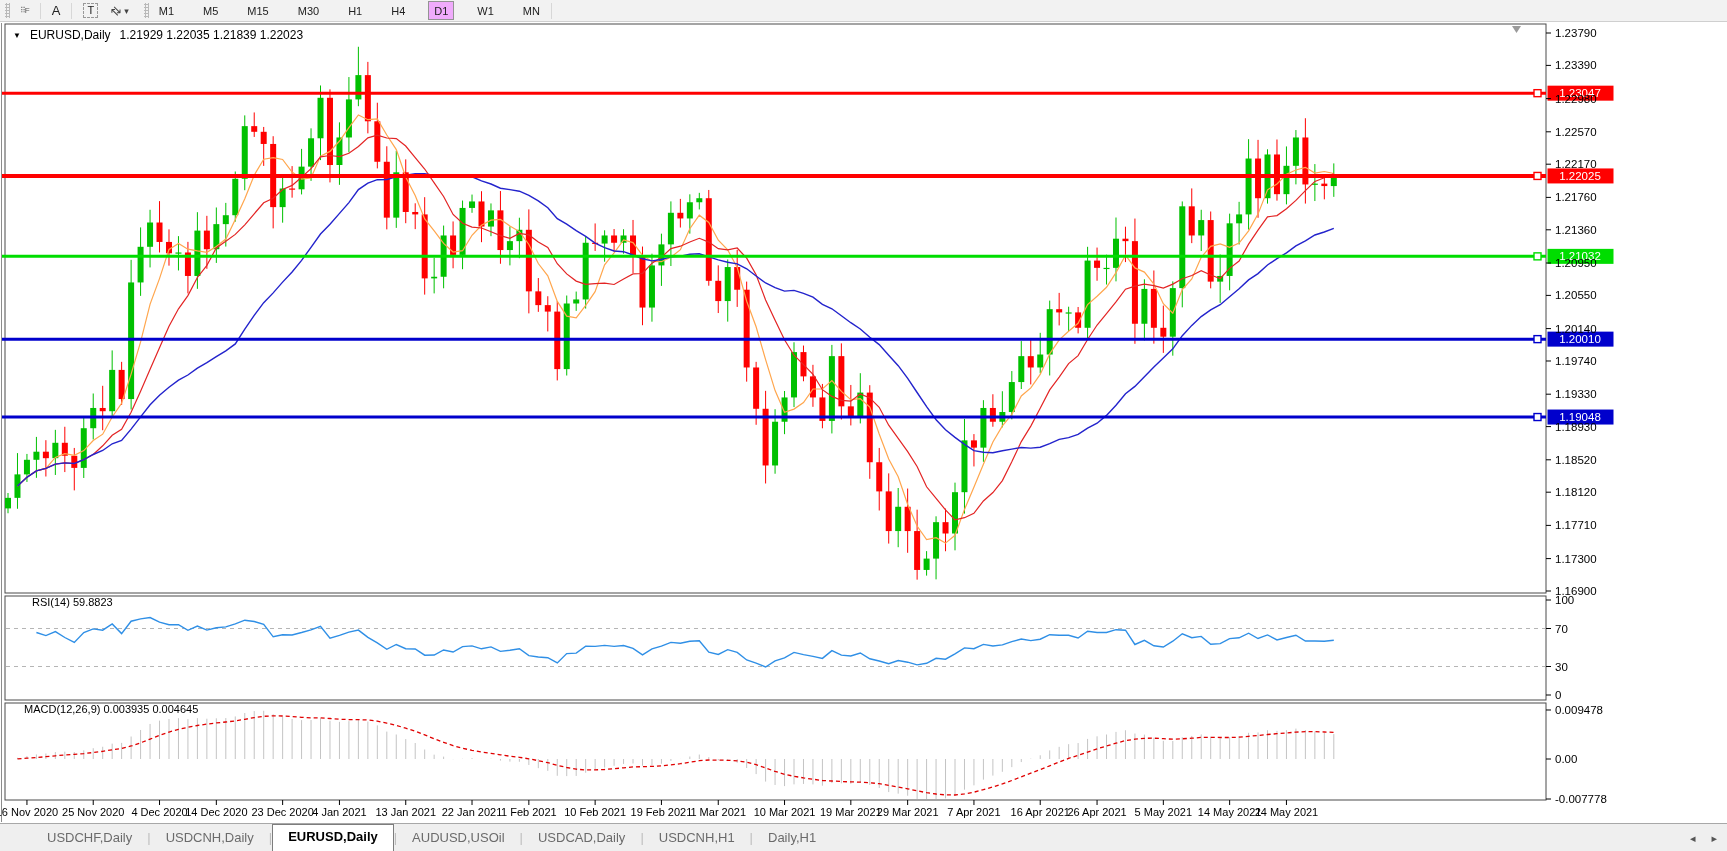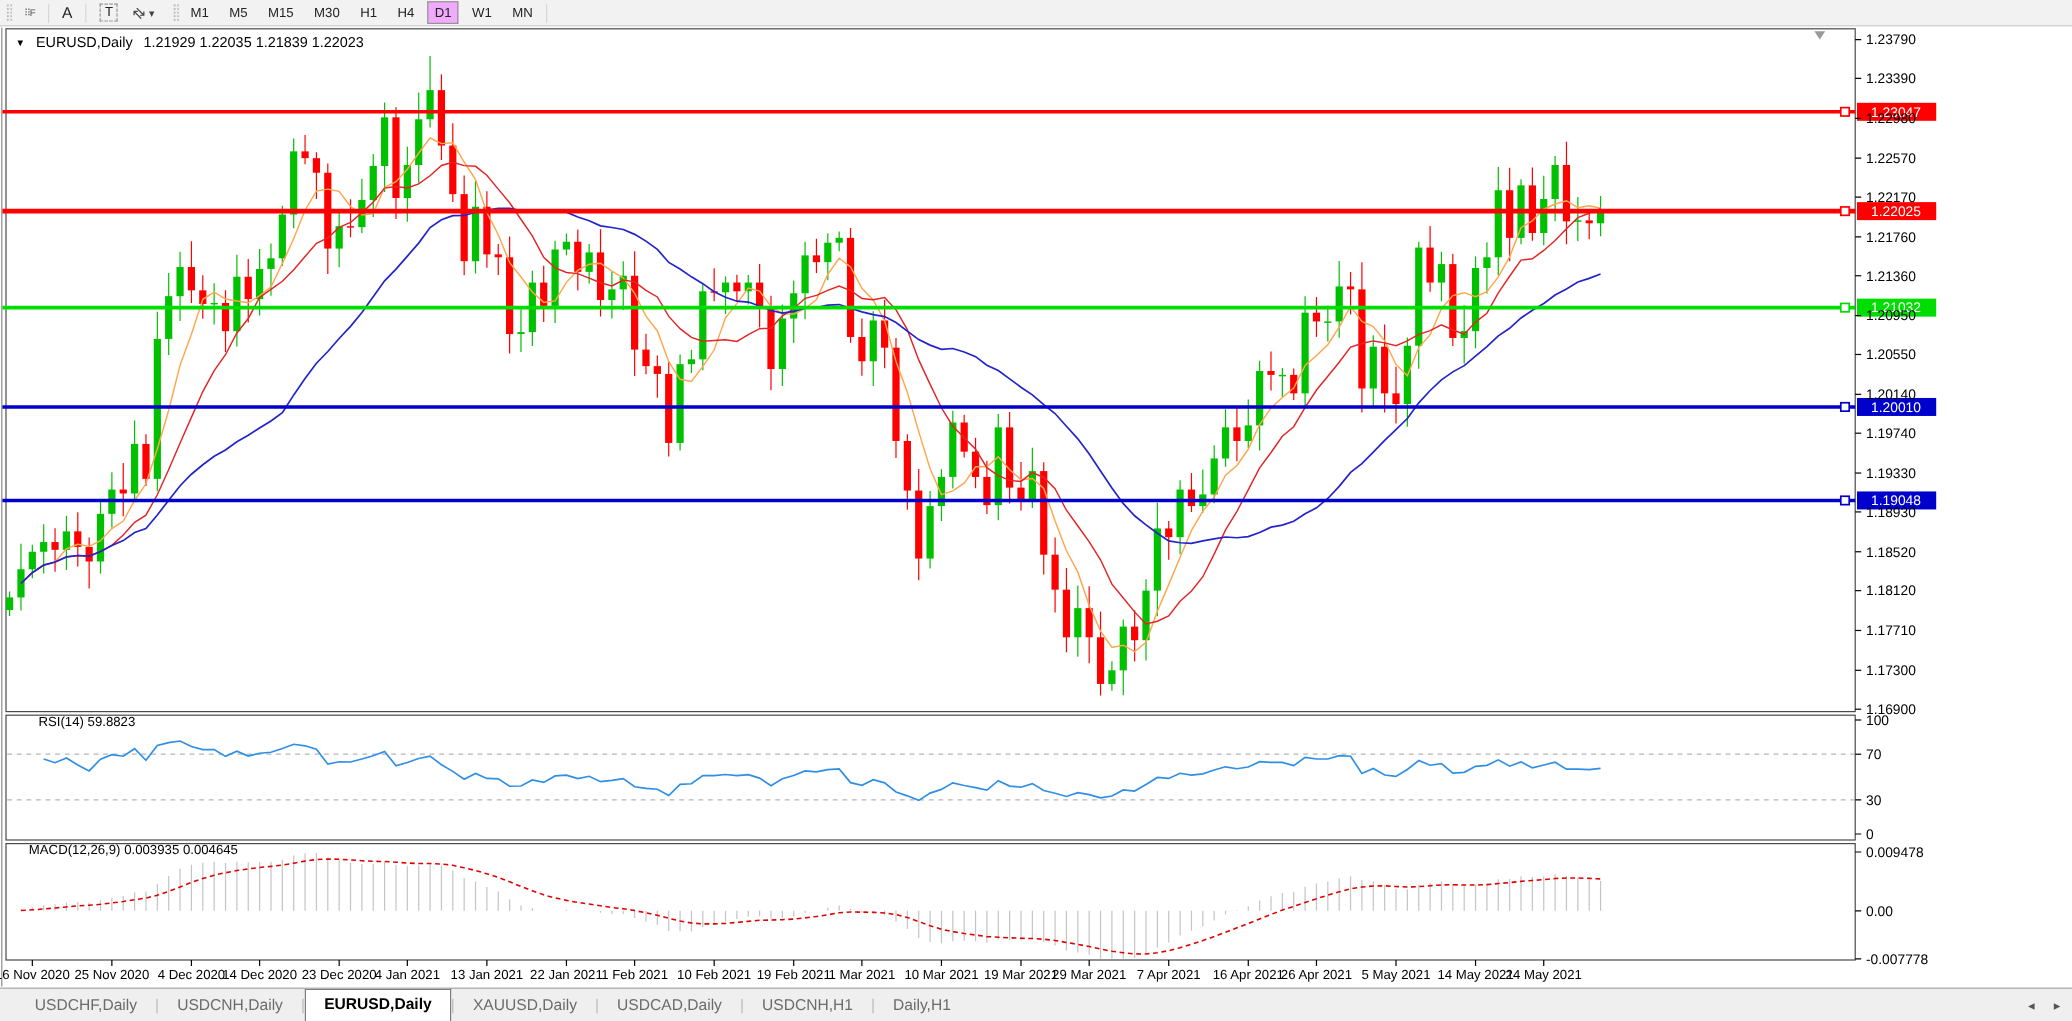--- a/index.html
+++ b/index.html
@@ -50,21 +50,21 @@
     <button class="tbtn" style="font-size:13px;">A</button>
     <span class="sep"></span>
     <button class="tbtn">
       <span class="t-box">T</span>
     </button>
     <button class="tbtn">
       <span class="arrow-glyph">⇄</span>
       <span class="caret">▾</span>
     </button>
     <div class="grip" style="margin-left:8px;"></div>
-    <div id="tf-buttons" style="display:flex;align-items:center;gap:5px;">
+    <div id="tf-buttons" style="display:flex;align-items:center;gap:17px;">
         <button class="tbtn">M1</button>
         <button class="tbtn">M5</button>
         <button class="tbtn">M15</button>
         <button class="tbtn">M30</button>
         <button class="tbtn">H1</button>
         <button class="tbtn">H4</button>
         <button class="tbtn active">D1</button>
         <button class="tbtn">W1</button>
         <button class="tbtn">MN</button>
       </div>
@@ -626,28 +626,28 @@
       <text x="1097.0500000000002" y="793" text-anchor="middle" font-size="11" fill="#000">26 Apr 2021</text>
       <line x1="1163.3400000000001" y1="777" x2="1163.3400000000001" y2="782" stroke="#000"></line>
       <text x="1163.3400000000001" y="793" text-anchor="middle" font-size="11" fill="#000">5 May 2021</text>
       <line x1="1229.63" y1="777" x2="1229.63" y2="782" stroke="#000"></line>
       <text x="1229.63" y="793" text-anchor="middle" font-size="11" fill="#000">14 May 2021</text>
       <line x1="1286.45" y1="777" x2="1286.45" y2="782" stroke="#000"></line>
       <text x="1286.45" y="793" text-anchor="middle" font-size="11" fill="#000">24 May 2021</text>
     </svg>
 
   <div class="tabbar">
-    <div id="tabs-holder" style="display:flex;align-items:stretch;align-items:flex-end;padding-left:14px;">
+    <div id="tabs-holder" style="display:flex;align-items:stretch;align-items:flex-end;padding-left:32px;">
         <span class="tab">USDCHF,Daily</span>
         <span class="tabsep">|</span>
         <span class="tab">USDCNH,Daily</span>
         <span class="tabsep">|</span>
         <span class="tab active">EURUSD,Daily</span>
         <span class="tabsep">|</span>
-        <span class="tab">XAUUSD,Daily</span>
+        <span class="tab">AUDUSD,USOil</span>
         <span class="tabsep">|</span>
         <span class="tab">USDCAD,Daily</span>
         <span class="tabsep">|</span>
         <span class="tab">USDCNH,H1</span>
         <span class="tabsep">|</span>
         <span class="tab">Daily,H1</span>
       </div>
     <div class="tab-scroll">
       <span>◂</span>
       <span>▸</span>

